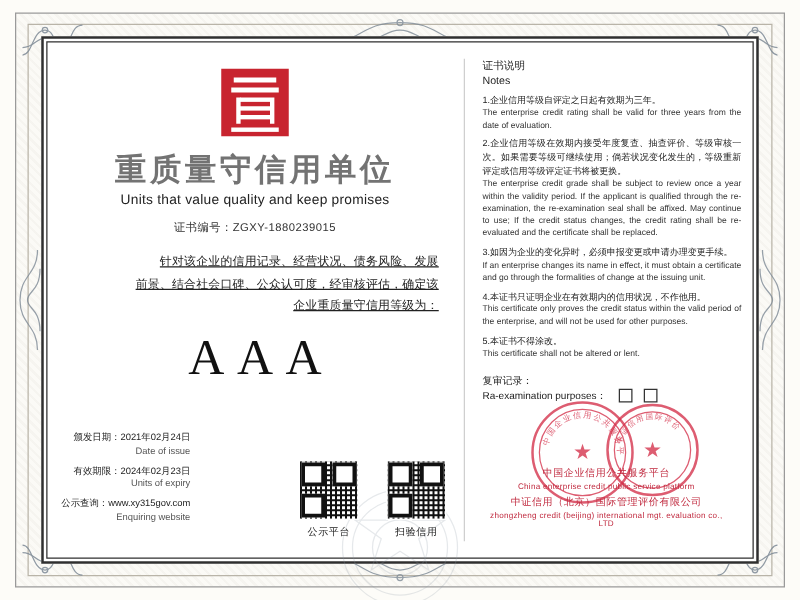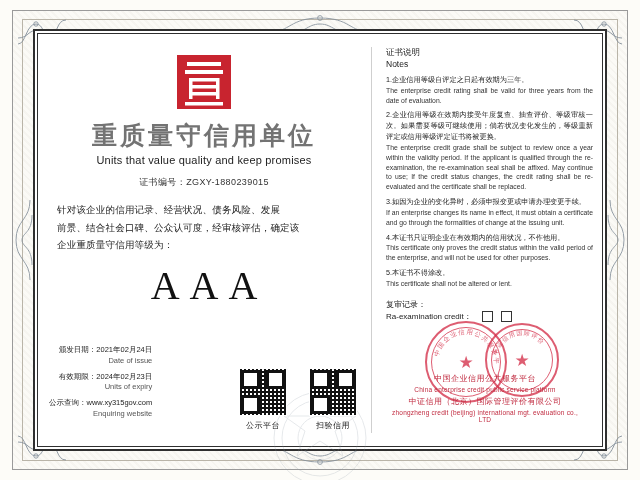--- a/index.html
+++ b/index.html
@@ -79,22 +79,22 @@
   .title-en{
     font-size:11px;color:#222;letter-spacing:.2px;margin-bottom:10px;
   }
   .cert-no{
     font-size:9px;color:#333;margin-bottom:12px;letter-spacing:.4px;
   }
   .company{
     font-size:13px;font-weight:bold;color:#1a4f9c;letter-spacing:1px;margin-bottom:14px;
   }
   .body-cn{
-    font-size:9.5px;line-height:1.85;color:#222;text-align:left;
-    padding:0 10px;letter-spacing:.2px;
+    font-size:9.5px;line-height:1.85;color:#222;text-align:right;
+    padding:0 10px;letter-spacing:.2px;text-decoration:underline;
   }
   .grade{
     font-size:40px;font-weight:normal;color:#111;letter-spacing:10px;
     margin:8px 0 4px 10px;font-family:"Liberation Serif","DejaVu Serif",serif;
   }
   .meta{
     position:absolute;left:12px;bottom:22px;text-align:right;font-size:7.5px;color:#222;line-height:1.45;
   }
   .meta .row{margin-bottom:5px;}
   .meta .en{color:#555;}
@@ -340,21 +340,21 @@
         <div class="note-en">This certificate only proves the credit status within the valid period of the enterprise, and will not be used for other purposes.</div>
       </div>
       <div class="note">
         <div>5.本证书不得涂改。</div>
         <div class="note-en">This certificate shall not be altered or lent.</div>
       </div>
 
       <div class="reexam">
         <div>复审记录：</div>
         <div>
-          <span>Ra-examination credit：</span>
+          <span>Ra-examination purposes：</span>
           <span class="boxes">
             <span class="box"></span>
             <span class="box"></span>
           </span>
         </div>
       </div>
 
       <div class="stamp stamp1">
         <div class="ring"></div>
         <div class="star">★</div>

